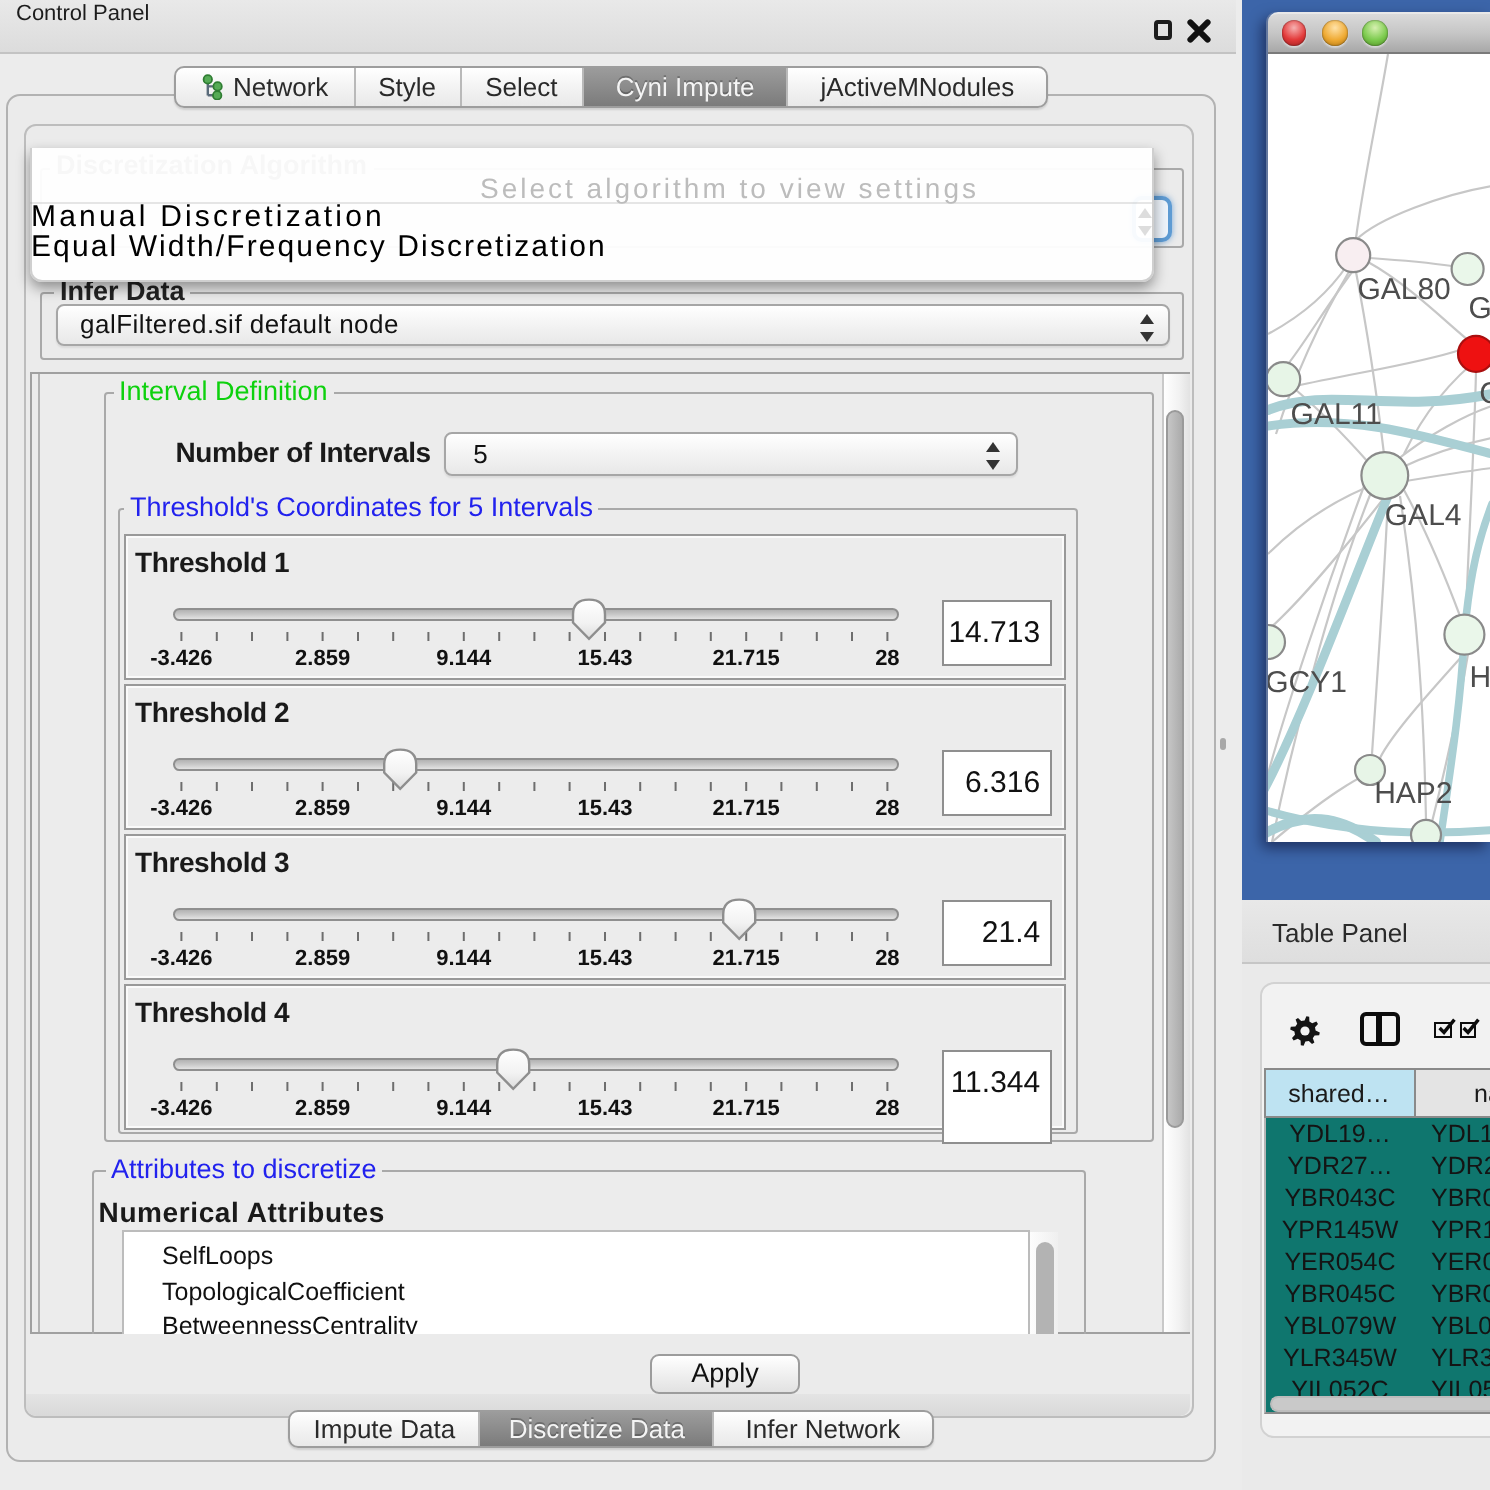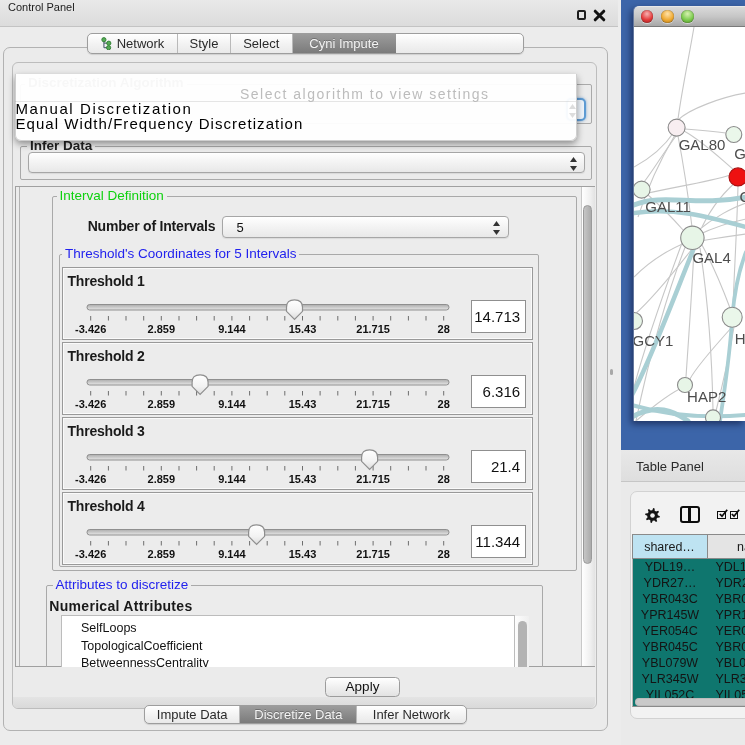--- a/index.html
+++ b/index.html
@@ -32,27 +32,29 @@
 <div class="seg" style="left:87px;top:33px;width:437px;height:21px">
 <div style="width:90px"><svg width="11" height="13" viewBox="0 0 11 13" style="margin-right:5px">
         <path d="M2.9 3 L2.9 10.8 M2.9 6.2 L7.6 6.2 M2.9 10.6 L7.4 10.6" stroke="#5a6b7a" stroke-width="1.2" fill="none"></path>
         <circle cx="2.9" cy="2.7" r="2.1" fill="#56ab56" stroke="#2e7d32" stroke-width="0.9"></circle>
         <circle cx="7.8" cy="6.2" r="2.1" fill="#56ab56" stroke="#2e7d32" stroke-width="0.9"></circle>
         <circle cx="7.6" cy="10.7" r="2.1" fill="#56ab56" stroke="#2e7d32" stroke-width="0.9"></circle>
       </svg>Network</div>
 <div style="width:53px">Style</div>
 <div style="width:61.5px">Select</div>
 <div class="on" style="width:103px">Cyni Impute</div>
+<div style="width:129px">jActiveMNodules</div>
 </div>
 <div class="grp" style="left:20px;top:84px;width:571.5px;height:40px"></div>
 <div class="gtit" style="left:25px;top:76px;background:#ebebeb;font-weight:bold;color:#5f5f5f">Discretization Algorithm</div>
 <div class="abs" style="left:566px;top:97.5px;width:19.5px;height:23px;border:2.5px solid #5e9bd3;border-radius:5px;background:#eef4fb;box-shadow:0 0 3px rgba(90,150,210,.8)"></div>
 <div class="grp" style="left:20px;top:145.5px;width:571.5px;height:34.5px"></div>
 <div class="gtit" style="left:27px;top:138.5px;background:#ebebeb;font-weight:bold;color:#222">Infer Data</div>
 <div class="combo" style="left:28px;top:151.5px;width:557px;height:21.5px">
+    <span class="tx" style="letter-spacing:0.25px">galFiltered.sif default node</span>
     <svg class="arr" style="right:6px;top:3px" width="9" height="16" viewBox="0 0 9 16">
       <path d="M4.5 1 L8 6 L1 6 Z" fill="#333"></path>
       <path d="M4.5 15 L8 10 L1 10 Z" fill="#333"></path>
     </svg>
   </div>
 <div class="abs" style="left:14.5px;top:185.5px;width:580px;height:481.5px;border:1px solid #a0a0a0;background:#ececec;overflow:hidden"></div>
 <div class="abs" style="left:580.5px;top:186.5px;width:14px;height:479.5px;background:linear-gradient(90deg,#ffffff,#f1f1f1 60%,#e2e2e2);border-left:1px solid #c9c9c9"></div>
 <div class="abs" style="left:582.8px;top:205px;width:9.5px;height:359px;background:linear-gradient(90deg,#c6c6c6,#ababab);border:1px solid #9a9a9a;border-radius:5px"></div>
 <div class="abs" style="left:18.8px;top:187px;width:1px;height:479px;background:#b3b3b3"></div>
 <div class="grp" style="left:52.3px;top:195.5px;width:524.5px;height:375px;border-color:#a9a9a9"></div>
@@ -135,21 +137,21 @@
     <text x="27.7" y="37.5" font-size="11px" font-weight="bold" text-anchor="middle" fill="#111" font-family="Liberation Sans, sans-serif">-3.426</text>
     <text x="98.3" y="37.5" font-size="11px" font-weight="bold" text-anchor="middle" fill="#111" font-family="Liberation Sans, sans-serif">2.859</text>
     <text x="168.9" y="37.5" font-size="11px" font-weight="bold" text-anchor="middle" fill="#111" font-family="Liberation Sans, sans-serif">9.144</text>
     <text x="239.5" y="37.5" font-size="11px" font-weight="bold" text-anchor="middle" fill="#111" font-family="Liberation Sans, sans-serif">15.43</text>
     <text x="310.1" y="37.5" font-size="11px" font-weight="bold" text-anchor="middle" fill="#111" font-family="Liberation Sans, sans-serif">21.715</text>
     <text x="380.7" y="37.5" font-size="11px" font-weight="bold" text-anchor="middle" fill="#111" font-family="Liberation Sans, sans-serif">28</text>
     <g transform="translate(193.6,0)">
       <path d="M-8 12.3 Q-8 4.8 0 4.8 Q8 4.8 8 12.3 L8 16.3 L0 24.4 L-8 16.3 Z" fill="url(#thg)" stroke="#8e8e8e" stroke-width="1.2"></path>
     </g>
   </svg>
-<div class="vbox" style="left:470.6px;top:525px;width:55.5px;height:33px;line-height:31px">11.344</div>
+<div class="vbox" style="left:470.6px;top:525px;width:55.5px;height:47px;line-height:31px">11.344</div>
 <div class="abs" style="left:14.5px;top:578px;width:579px;height:89px;overflow:hidden">
 <div class="grp" style="left:31.5px;top:6.8px;width:497px;height:120px;border-color:#a9a9a9"></div>
 <div class="gtit" style="left:38px;top:0px;background:#ececec;color:#2222ee">Attributes to discretize</div>
 <div class="lbl" style="left:34.8px;top:20px;letter-spacing:0.3px">Numerical Attributes</div>
 <div class="abs" style="left:46.5px;top:37px;width:454px;height:60px;background:#fff;border:1px solid #bcbcbc"></div>
 <div class="abs" style="left:66.5px;top:42px;font-size:12.5px;line-height:17.7px;color:#111">SelfLoops<br>TopologicalCoefficient<br>BetweennessCentrality</div>
 <div class="abs" style="left:500.5px;top:38px;width:14px;height:58px;background:linear-gradient(90deg,#fdfdfd,#efefef)"></div>
 <div class="abs" style="left:503px;top:43px;width:9px;height:55px;background:#b3b3b3;border-radius:4.5px"></div>
 </div>
 <div class="abs" style="left:325px;top:677px;width:75px;height:19.5px;border:1px solid #9c9c9c;border-radius:4.5px;background:linear-gradient(#ffffff,#f0f0f0 50%,#e2e2e2);display:flex;align-items:center;justify-content:center;font-size:13.5px;color:#111">Apply</div>

